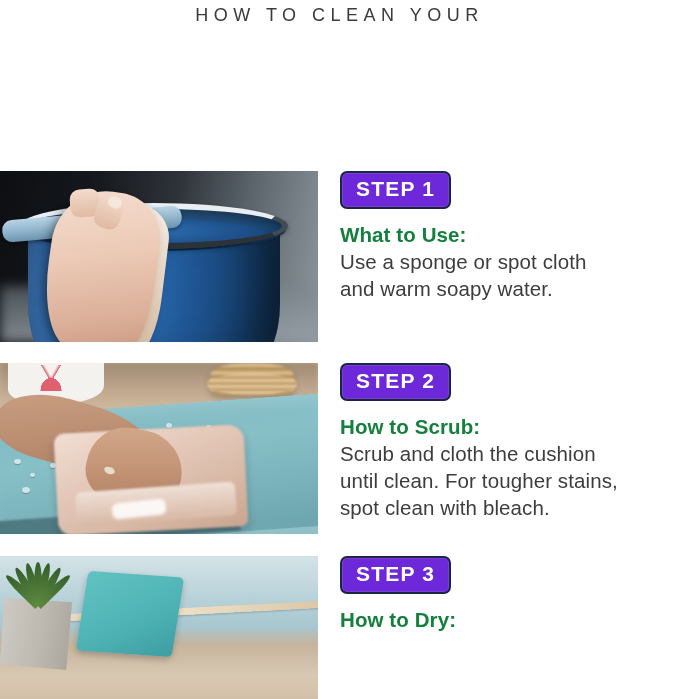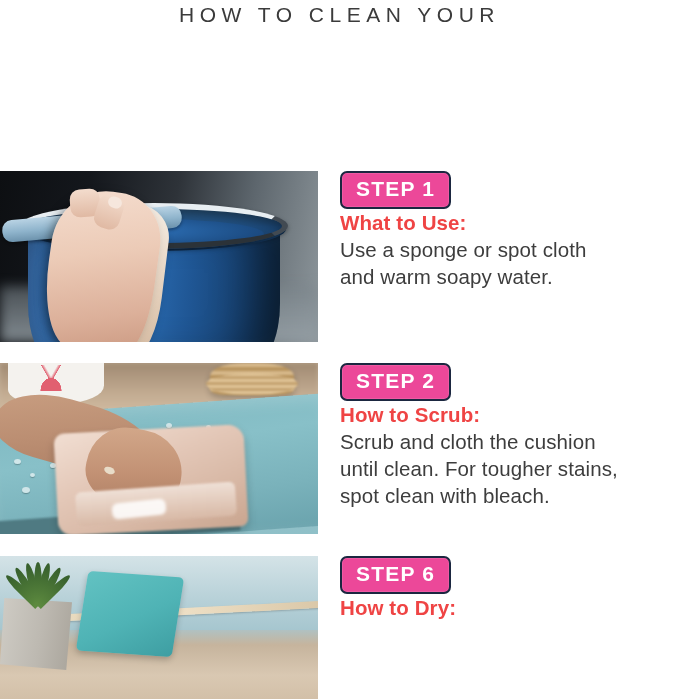--- a/index.html
+++ b/index.html
@@ -15,21 +15,21 @@
     -webkit-font-smoothing: antialiased;
   }
 
   
   .header {
     width: 679px;
     text-align: center;
     padding-top: 2px;
   }
   .kicker {
-    font-size: 21px;
+    font-size: 18px;
     letter-spacing: 5.5px;
     color: #3b3b3b;
     font-weight: 400;
     line-height: 26px;
     white-space: nowrap;
   }
   .headline {
     font-size: 49px;
     font-weight: 700;
     letter-spacing: 0.5px;
@@ -74,38 +74,38 @@
 
   .copy {
     position: absolute;
     left: 340px;
     top: 0;
     width: 339px;
   }
 
   .badge {
     display: inline-block;
-    background: #ec4899;
+    background: #6d28d9;
     border: 2px solid #1b2740;
     border-radius: 7px;
     color: #ffffff;
     font-size: 21px;
     font-weight: 700;
     letter-spacing: 1.2px;
     padding: 4px 14px 6px 14px;
     line-height: 24px;
     box-shadow: inset 0 0 0 1px rgba(255,255,255,0.10);
   }
 
   .step-title {
     font-size: 20.5px;
     font-weight: 700;
-    color: #ef4444;
+    color: #15803d;
     line-height: 27px;
-    margin-top: 0;
+    margin-top: 12px;
     letter-spacing: 0.1px;
   }
   .step-body {
     font-size: 20.5px;
     font-weight: 400;
     color: #3d3d3d;
     line-height: 27px;
     letter-spacing: 0.1px;
   }
   .step-body .ln { display: block; white-space: nowrap; }
@@ -398,19 +398,19 @@
         <div class="leaf" style="transform: rotate(-14deg);"></div>
         <div class="leaf" style="transform: rotate(0deg);"></div>
         <div class="leaf" style="transform: rotate(14deg);"></div>
         <div class="leaf" style="transform: rotate(30deg);"></div>
         <div class="leaf" style="transform: rotate(46deg);"></div>
       </div>
       <div class="chair-back"></div>
 
     </div>
     <div class="copy">
-      <div class="badge">STEP 6</div>
+      <div class="badge">STEP 3</div>
       <div class="step-title">How to Dry:</div>
       
     </div>
   </div>
 
 </div>
 
 </body></html>

